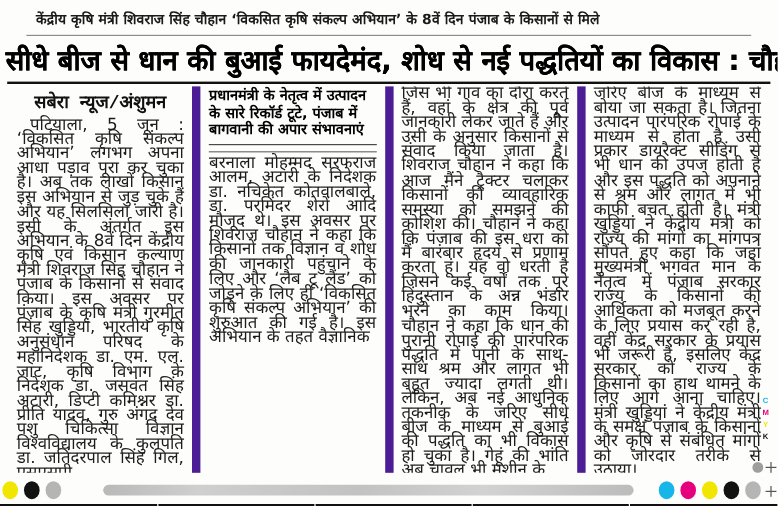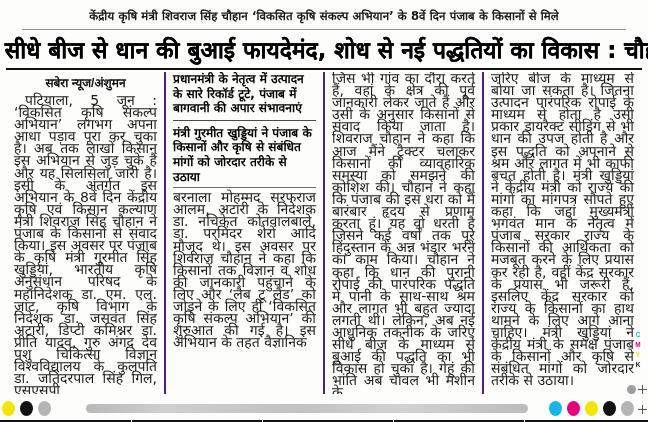--- a/index.html
+++ b/index.html
@@ -12,27 +12,27 @@
     color:#111;
   }
   .clip{
     position:absolute;inset:0;
     background:#fdfdfb;
   }
 
   
   .kicker{
     position:absolute;left:0;right:0;top:8px;
-    text-align:center;
     font-size:11.6px;
     font-weight:600;
     letter-spacing:.1px;
     color:#1a1a1a;
     white-space:nowrap;
     font-family:"DejaVu Sans", sans-serif;
+    padding-left:30px;
   }
   .kicker-rule{
     position:absolute;left:22px;right:22px;top:29px;
     height:1px;background:#8e8e8e;
   }
 
   
   .headline{
     position:absolute;left:0;right:0;top:33px;
     text-align:center;
@@ -56,29 +56,29 @@
     display:flex;
     gap:0;
   }
   .col{
     position:relative;
     flex:1 1 0;
     padding:0 7px;
     box-sizing:border-box;
     overflow:hidden;
   }
-  .col + .col{border-left:2px solid #4c1d95;}
+  .col + .col{border-left:7px solid #4c1d95;}
 
   .byline{
     text-align:center;
-    font-size:12px;
+    font-size:15px;
     font-weight:700;
     color:#111;
     margin:2px 0 3px 0;
-    font-family:Liberation Sans, sans-serif;
+    font-family:Liberation Mono, monospace;
   }
 
   .body{
     font-size:14px;
     line-height:12.1px;
     text-align:justify;
     text-justify:inter-word;
     color:#1b1b1b;
     font-family:"DejaVu Sans", sans-serif;
     hyphens:none;
@@ -168,21 +168,20 @@
   <div class="cols">
 
     <div class="col">
       <div class="byline">सबेरा न्यूज/अंशुमन</div>
       <div class="body indent">पटियाला, 5 जून : ‘विकसित कृषि संकल्प अभियान’ लगभग अपना आधा पड़ाव पूरा कर चुका है। अब तक लाखों किसान इस अभियान से जुड़ चुके हैं और यह सिलसिला जारी है। इसी के अंतर्गत इस अभियान के 8वें दिन केंद्रीय कृषि एवं किसान कल्याण मंत्री शिवराज सिंह चौहान ने पंजाब के किसानों से संवाद किया। इस अवसर पर पंजाब के कृषि मंत्री गुरमीत सिंह खुड्डियां, भारतीय कृषि अनुसंधान परिषद के महानिदेशक डा. एम. एल. जाट, कृषि विभाग के निदेशक डा. जसवंत सिंह अटारी, डिप्टी कमिश्नर डा. प्रीति यादव, गुरु अंगद देव पशु चिकित्सा विज्ञान विश्वविद्यालय के कुलपति डा. जतिंदरपाल सिंह गिल, एसएसपी</div>
     </div>
 
     <div class="col">
       <div class="subhead">प्रधानमंत्री के नेतृत्व में उत्पादन के सारे रिकॉर्ड टूटे, पंजाब में बागवानी की अपार संभावनाएं</div>
       <div class="sub-rule thick"></div>
-      <div class="subhead">मंत्री गुरमीत खुड्डियां ने पंजाब के किसानों और कृषि से संबंधित मांगों को जोरदार तरीके से उठाया</div>
       <div class="sub-rule"></div>
       <div class="body">बरनाला मोहम्मद सरफराज आलम, अटारी के निदेशक डा. नचिकेत कोतवालबाले, डा. परमिंदर शेरों आदि मौजूद थे। इस अवसर पर शिवराज चौहान ने कहा कि किसानों तक विज्ञान व शोध की जानकारी पहुंचाने के लिए और ‘लैब टू लैंड’ को जोड़ने के लिए ही ‘विकसित कृषि संकल्प अभियान’ की शुरुआत की गई है। इस अभियान के तहत वैज्ञानिक</div>
     </div>
 
     <div class="col">
       <div class="body">जिस भी गांव का दौरा करते हैं, वहां के क्षेत्र की पूर्व जानकारी लेकर जाते हैं और उसी के अनुसार किसानों से संवाद किया जाता है। शिवराज चौहान ने कहा कि आज मैंने ट्रैक्टर चलाकर किसानों की व्यावहारिक समस्या को समझने की कोशिश की। चौहान ने कहा कि पंजाब की इस धरा को मैं बारंबार हृदय से प्रणाम करता हूं। यह वो धरती है जिसने कई वर्षों तक पूरे हिंदुस्तान के अन्न भंडार भरने का काम किया। चौहान ने कहा कि धान की पुरानी रोपाई की पारंपरिक पद्धति में पानी के साथ-साथ श्रम और लागत भी बहुत ज्यादा लगती थी। लेकिन, अब नई आधुनिक तकनीक के जरिए सीधे बीज के माध्यम से बुआई की पद्धति का भी विकास हो चुका है। गेहूं की भांति अब चावल भी मशीन के</div>
     </div>
 
     <div class="col">
       <div class="body">जरिए बीज के माध्यम से बोया जा सकता है। जितना उत्पादन पारंपरिक रोपाई के माध्यम से होता है उसी प्रकार डायरैक्ट सीडिंग से भी धान की उपज होती है और इस पद्धति को अपनाने से श्रम और लागत में भी काफी बचत होती है। मंत्री खुड्डियां ने केंद्रीय मंत्री को राज्य की मांगों का मांगपत्र सौंपते हुए कहा कि जहां मुख्यमंत्री भगवंत मान के नेतृत्व में पंजाब सरकार राज्य के किसानों की आर्थिकता को मजबूत करने के लिए प्रयास कर रही है, वहीं केंद्र सरकार के प्रयास भी जरूरी हैं, इसलिए केंद्र सरकार को राज्य के किसानों का हाथ थामने के लिए आगे आना चाहिए। मंत्री खुड्डियां ने केंद्रीय मंत्री के समक्ष पंजाब के किसानों और कृषि से संबंधित मांगों को जोरदार तरीके से उठाया।</div>

